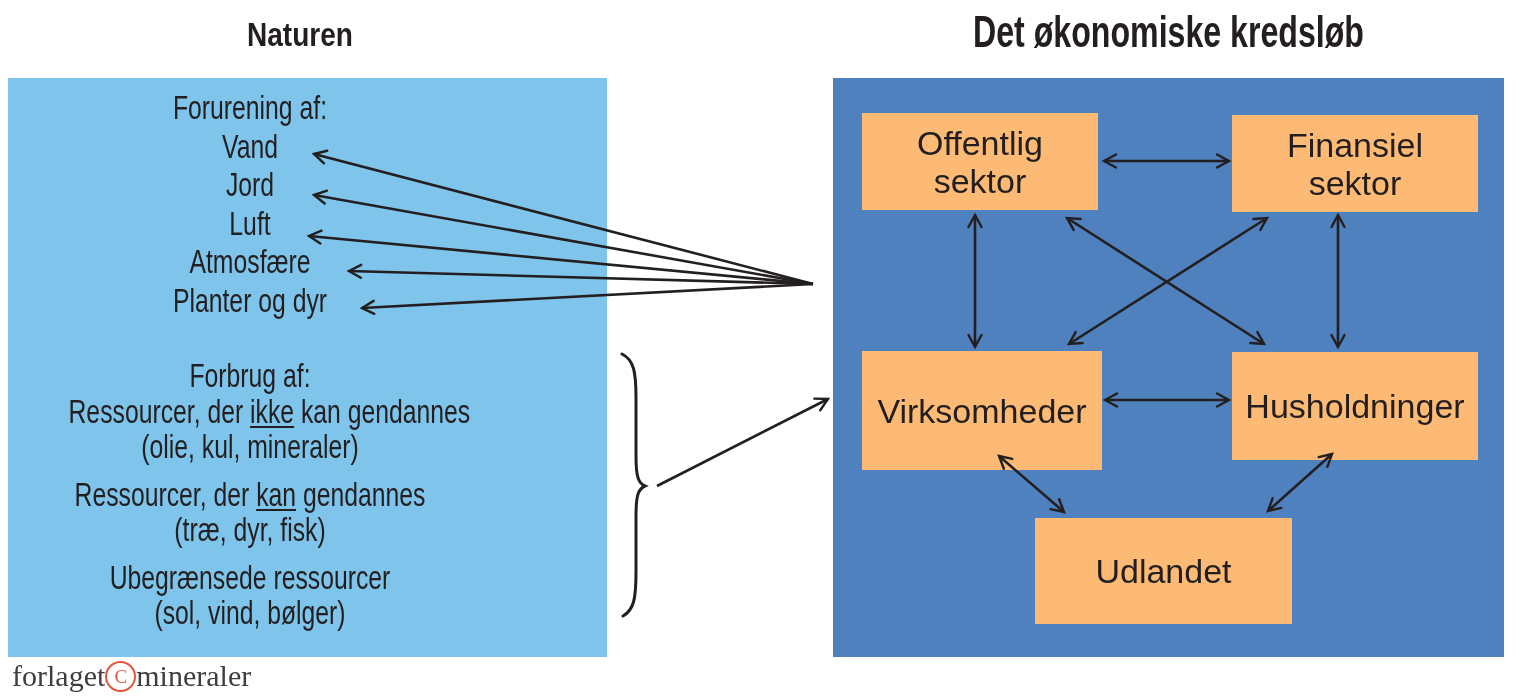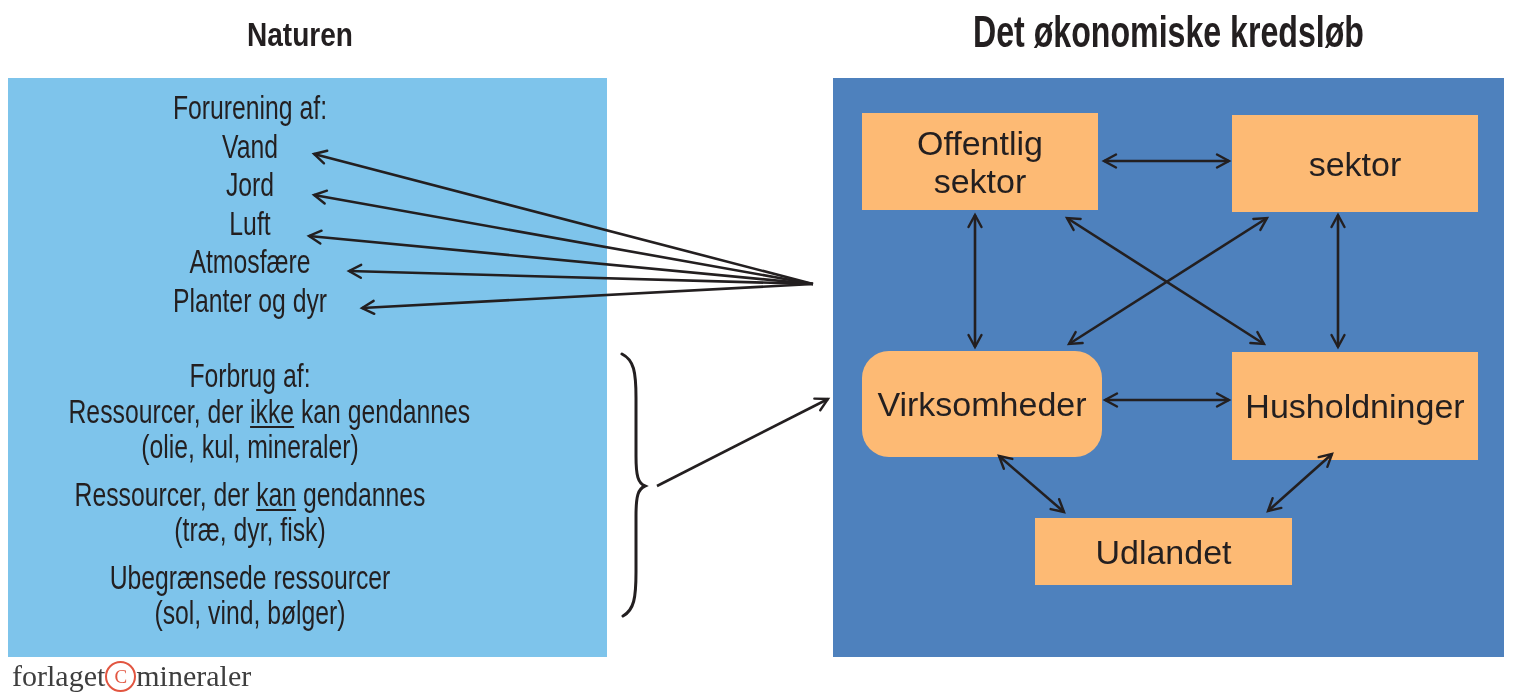--- a/index.html
+++ b/index.html
@@ -21,23 +21,23 @@
   .lt-pollution{top:89px;line-height:38.5px;}
   .lt-consumption{top:358px;line-height:35.5px;}
   .cons-group{margin-top:12px;}
   .u{text-decoration:underline;text-decoration-thickness:2px;text-underline-offset:3px;}
 
   .node{position:absolute;background:#fdba74;display:flex;flex-direction:column;
         justify-content:center;align-items:center;text-align:center;
         font-size:34px;line-height:38px;white-space:nowrap;}
   .node-offentlig{left:862px;top:113px;width:236px;height:97px;}
   .node-finansiel{left:1232px;top:115px;width:246px;height:97px;}
-  .node-virksomheder{left:862px;top:351px;width:240px;height:106px;border-radius:27px;}
+  .node-virksomheder{left:862px;top:351px;width:240px;height:119px;}
   .node-husholdninger{left:1232px;top:352px;width:246px;height:108px;justify-content:center;}
-  .node-udlandet{left:1035px;top:518px;width:257px;height:67px;}
+  .node-udlandet{left:1035px;top:518px;width:257px;height:106px;}
 
   #arrow-layer{position:absolute;left:0;top:0;width:1529px;height:697px;pointer-events:none;}
   .arrow{stroke:#231F20;stroke-width:2.6;fill:none;}
   .brace{stroke:#231F20;stroke-width:3;fill:none;stroke-linecap:round;}
 
   .logo{position:absolute;left:12px;top:658px;height:36px;display:flex;align-items:center;
         font-family:"Liberation Serif",serif;font-size:30px;color:#3E3E3E;}
   .logo-c{width:27px;height:27px;border:2.5px solid #E25540;border-radius:50%;
           display:flex;align-items:center;justify-content:center;
           color:#E25540;font-size:19px;line-height:1;}
@@ -74,20 +74,21 @@
     <div><span></span><span class="u"></span><span>Ubegrænsede ressourcer</span></div>
     <div>(sol, vind, bølger)</div>
   </div>
 </div>
 
 <div class="node node-offentlig">
   <div>Offentlig</div>
   <div>sektor</div>
 </div>
 <div class="node node-finansiel">
+  <div>Finansiel</div>
   <div>sektor</div>
 </div>
 <div class="node node-virksomheder">
   <div>Virksomheder</div>
 </div>
 <div class="node node-husholdninger">
   <div>Husholdninger</div>
 </div>
 <div class="node node-udlandet">
   <div>Udlandet</div>

